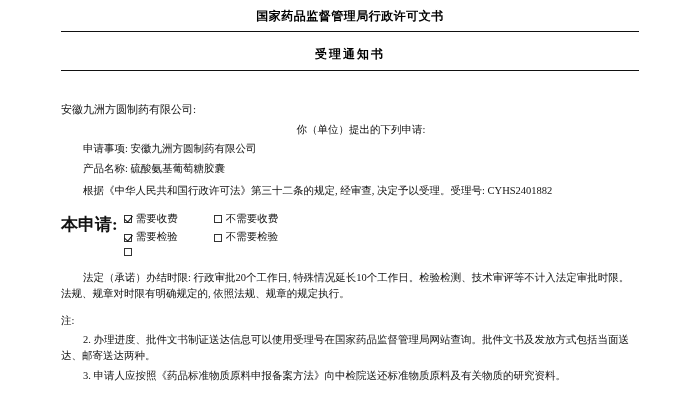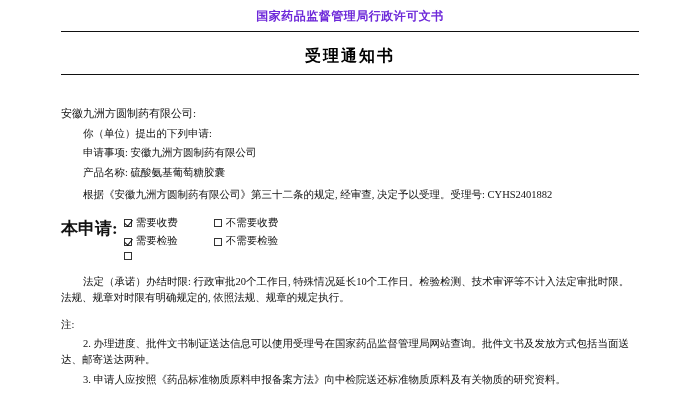--- a/index.html
+++ b/index.html
@@ -21,31 +21,31 @@
     box-sizing: border-box;
     padding: 0;
   }
   .doc-header {
     margin: 8px 0 0 0;
     padding: 0 0 4px 0;
     text-align: center;
     font-size: 12px;
     font-weight: bold;
     letter-spacing: 0.5px;
-    color: #6d28d9;
+    color: #000000;
   }
   .header-rule {
     width: 578px;
     height: 1px;
     background: #111;
     margin: 2px auto 0 auto;
   }
   .doc-title {
     text-align: center;
-    font-size: 16px;
+    font-size: 12px;
     font-weight: bold;
     letter-spacing: 2px;
     margin: 14px 0 0 0;
     color: #000;
   }
   .title-rule {
     width: 578px;
     height: 1px;
     background: #111;
     margin: 7px auto 0 auto;
@@ -57,20 +57,21 @@
     font-size: 10.5px;
     line-height: 1.55;
   }
   .addressee {
     margin: 0 0 4px 0;
     font-size: 11px;
   }
   .para {
     margin: 0 0 3px 0;
     text-indent: 22px;
+    text-align: center;
   }
   .field-line {
     margin: 0 0 3px 0;
     padding-left: 22px;
   }
   .basis-line {
     margin: 6px 0 0 0;
     text-indent: 0;
     padding-left: 22px;
   }
@@ -151,21 +152,21 @@
 
   <div class="body-wrap">
 
     <div class="addressee">安徽九洲方圆制药有限公司:</div>
 
     <div class="para">你（单位）提出的下列申请:</div>
 
     <div class="field-line">申请事项: 安徽九洲方圆制药有限公司</div>
     <div class="field-line">产品名称: 硫酸氨基葡萄糖胶囊</div>
 
-    <div class="basis-line">根据《安徽九洲方圆制药有限公司》第三十二条的规定, 经审查, 决定予以受理。受理号: CYHS2401882</div>
+    <div class="basis-line">根据《中华人民共和国行政许可法》第三十二条的规定, 经审查, 决定予以受理。受理号: CYHS2401882</div>
 
     <div class="charge-block">
       <div class="charge-label">本申请:</div>
       <div class="charge-options">
 
         <div class="opt-row">
           <div class="opt">
             <span class="cbox checked"></span>
             <span>需要收费</span>
           </div>

